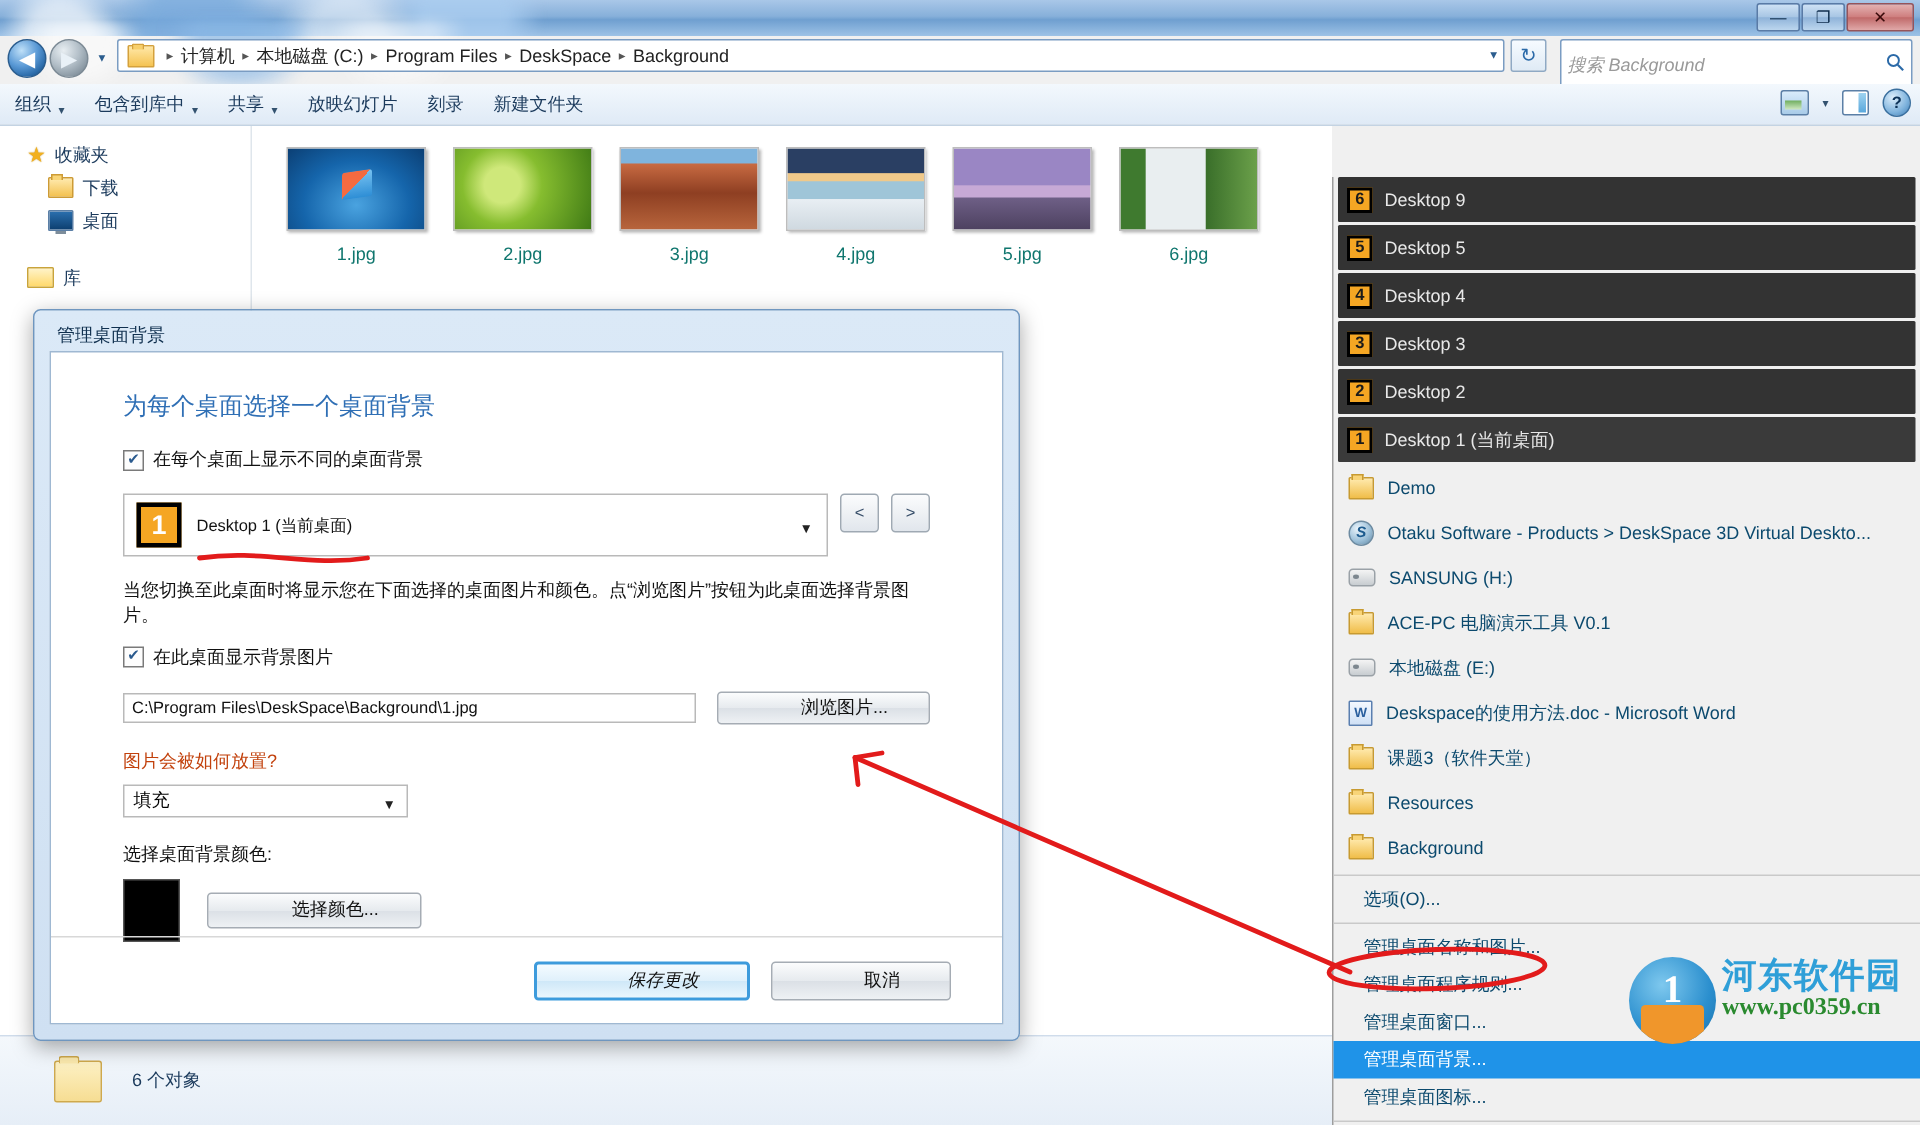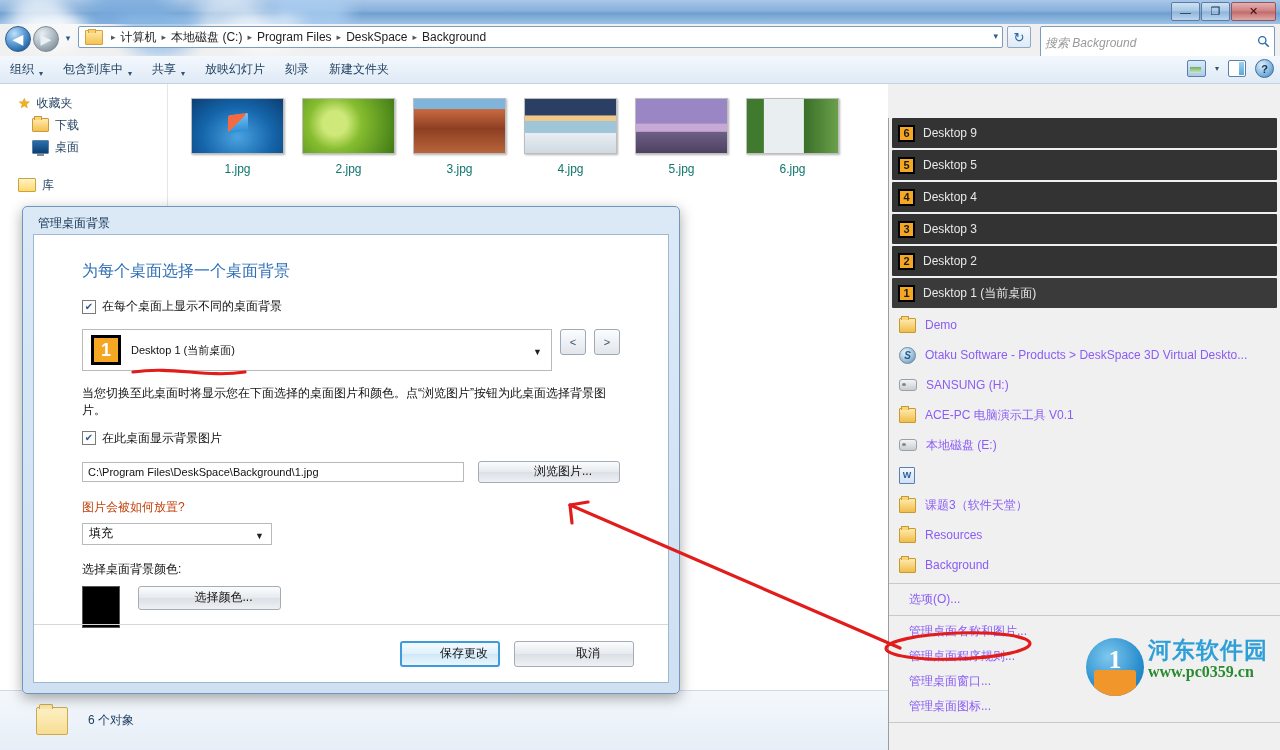--- a/index.html
+++ b/index.html
@@ -190,21 +190,21 @@
     display:flex;align-items:center;gap:8px;padding-left:6px;color:#e8e8e8;
     border-radius:1px;
   }
   .dsdesktop.current{background:#3a3a3a;}
   .dsnum{
     width:17px;height:17px;background:#f5a623;color:#1b1b1b;
     border:2px solid #000;box-sizing:border-box;
     display:flex;align-items:center;justify-content:center;
     font-size:11px;font-weight:bold;line-height:1;flex:none;
   }
-  .dsrow{height:30px;display:flex;align-items:center;gap:9px;padding-left:10px;color:#8b5cf6;}
+  .dsrow{height:30px;display:flex;align-items:center;gap:9px;padding-left:10px;color:#0c4a6e;}
   .dssep{height:1px;background:#c9c9c9;margin:3px 0;}
   .dsrow.menu{height:25px;padding-left:20px;}
   .dsrow.menu.sel{background:#1f93e8;color:#fff;}
   .ico-folder{width:15px;height:13px;flex:none;border-radius:1px;
     background:linear-gradient(to bottom,#ffeaae,#f0bd49);border:1px solid #c79a31;position:relative;}
   .ico-folder:after{content:"";position:absolute;left:1px;top:-3px;width:6px;height:3px;
     background:#f8d478;border:1px solid #c79a31;border-bottom:none;}
   .ico-web{width:15px;height:15px;border-radius:50%;flex:none;
     background:radial-gradient(circle at 35% 30%,#eaf4fb,#9fc2da 55%,#5f87a4);
     border:1px solid #6d8ba1;position:relative;}
@@ -277,29 +277,29 @@
     font-size:12px;color:#111;display:flex;align-items:center;justify-content:center;padding-left:28px;
   }
   .btn.browse{width:142px;height:22px;}
   .q{font-size:12px;color:#c2410c;margin:16px 0 7px 0;}
   .smallselect{
     width:190px;height:22px;border:1px solid #b9b9b9;background:#fff;box-sizing:border-box;
     display:flex;align-items:center;padding:0 6px;font-size:12px;position:relative;
   }
   .smallselect .arw{position:absolute;right:7px;top:7px;font-size:9px;color:#222;}
   .clrlabel{font-size:12px;color:#111;margin:16px 0 8px 0;}
-  .clrrow{display:flex;align-items:flex-start;gap:18px;}
+  .clrrow{display:flex;align-items:center;gap:18px;}
   .swatch{width:36px;height:40px;background:#000;border:1px solid #555;flex:none;}
   .btn.pickcolor{width:143px;height:24px;}
   .dlgfooter{
     position:absolute;left:0;right:0;bottom:0;height:58px;border-top:1px solid #d8d8d8;
     display:flex;align-items:center;justify-content:flex-end;gap:14px;padding-right:34px;box-sizing:border-box;
   }
-  .btn.primary{width:100px;height:26px;border:2px solid #3d9bdc;border-radius:3px;
-    background:linear-gradient(to bottom,#f4fbff,#dff0fb 50%,#cfe8f8 51%,#eaf6fd);}
+  .btn.primary{width:144px;height:26px;border:2px solid #3d9bdc;border-radius:3px;
+    background:linear-gradient(to bottom,#f4fbff,#dff0fb 50%,#cfe8f8 51%,#eaf6fd);font-style:italic;}
   .btn.secondary{width:120px;height:26px;}
 
   
   .ann{position:absolute;left:0;top:0;width:1280px;height:750px;pointer-events:none;}
 </style>
 </head>
 <body>
 
 <div id="root">
 
@@ -469,20 +469,21 @@
     <div class="dsrow">
       <span class="ico-folder"></span>
       <span class="dstext">ACE-PC 电脑演示工具 V0.1</span>
     </div>
     <div class="dsrow">
       <span class="ico-drive"></span>
       <span class="dstext">本地磁盘 (E:)</span>
     </div>
     <div class="dsrow">
       <span class="ico-word"></span>
+      <span class="dstext">Deskspace的使用方法.doc - Microsoft Word</span>
     </div>
     <div class="dsrow">
       <span class="ico-folder"></span>
       <span class="dstext">课题3（软件天堂）</span>
     </div>
     <div class="dsrow">
       <span class="ico-folder"></span>
       <span class="dstext">Resources</span>
     </div>
     <div class="dsrow">
@@ -490,20 +491,21 @@
       <span class="dstext">Background</span>
     </div>
 
     <div class="dssep"></div>
     <div class="dsrow menu">选项(O)...</div>
     <div class="dssep"></div>
 
     <div class="dsrow menu">管理桌面名称和图片...</div>
     <div class="dsrow menu">管理桌面程序规则...</div>
     <div class="dsrow menu">管理桌面窗口...</div>
+    <div class="dsrow menu sel">管理桌面背景...</div>
     <div class="dsrow menu">管理桌面图标...</div>
 
     <div class="dssep"></div>
 
     <div class="watermark">
       <div class="wmlogo"></div>
       <div class="wmtexts">
         <span class="wmt1">河东软件园</span>
         <span class="wmt2">www.pc0359.cn</span>
       </div>

